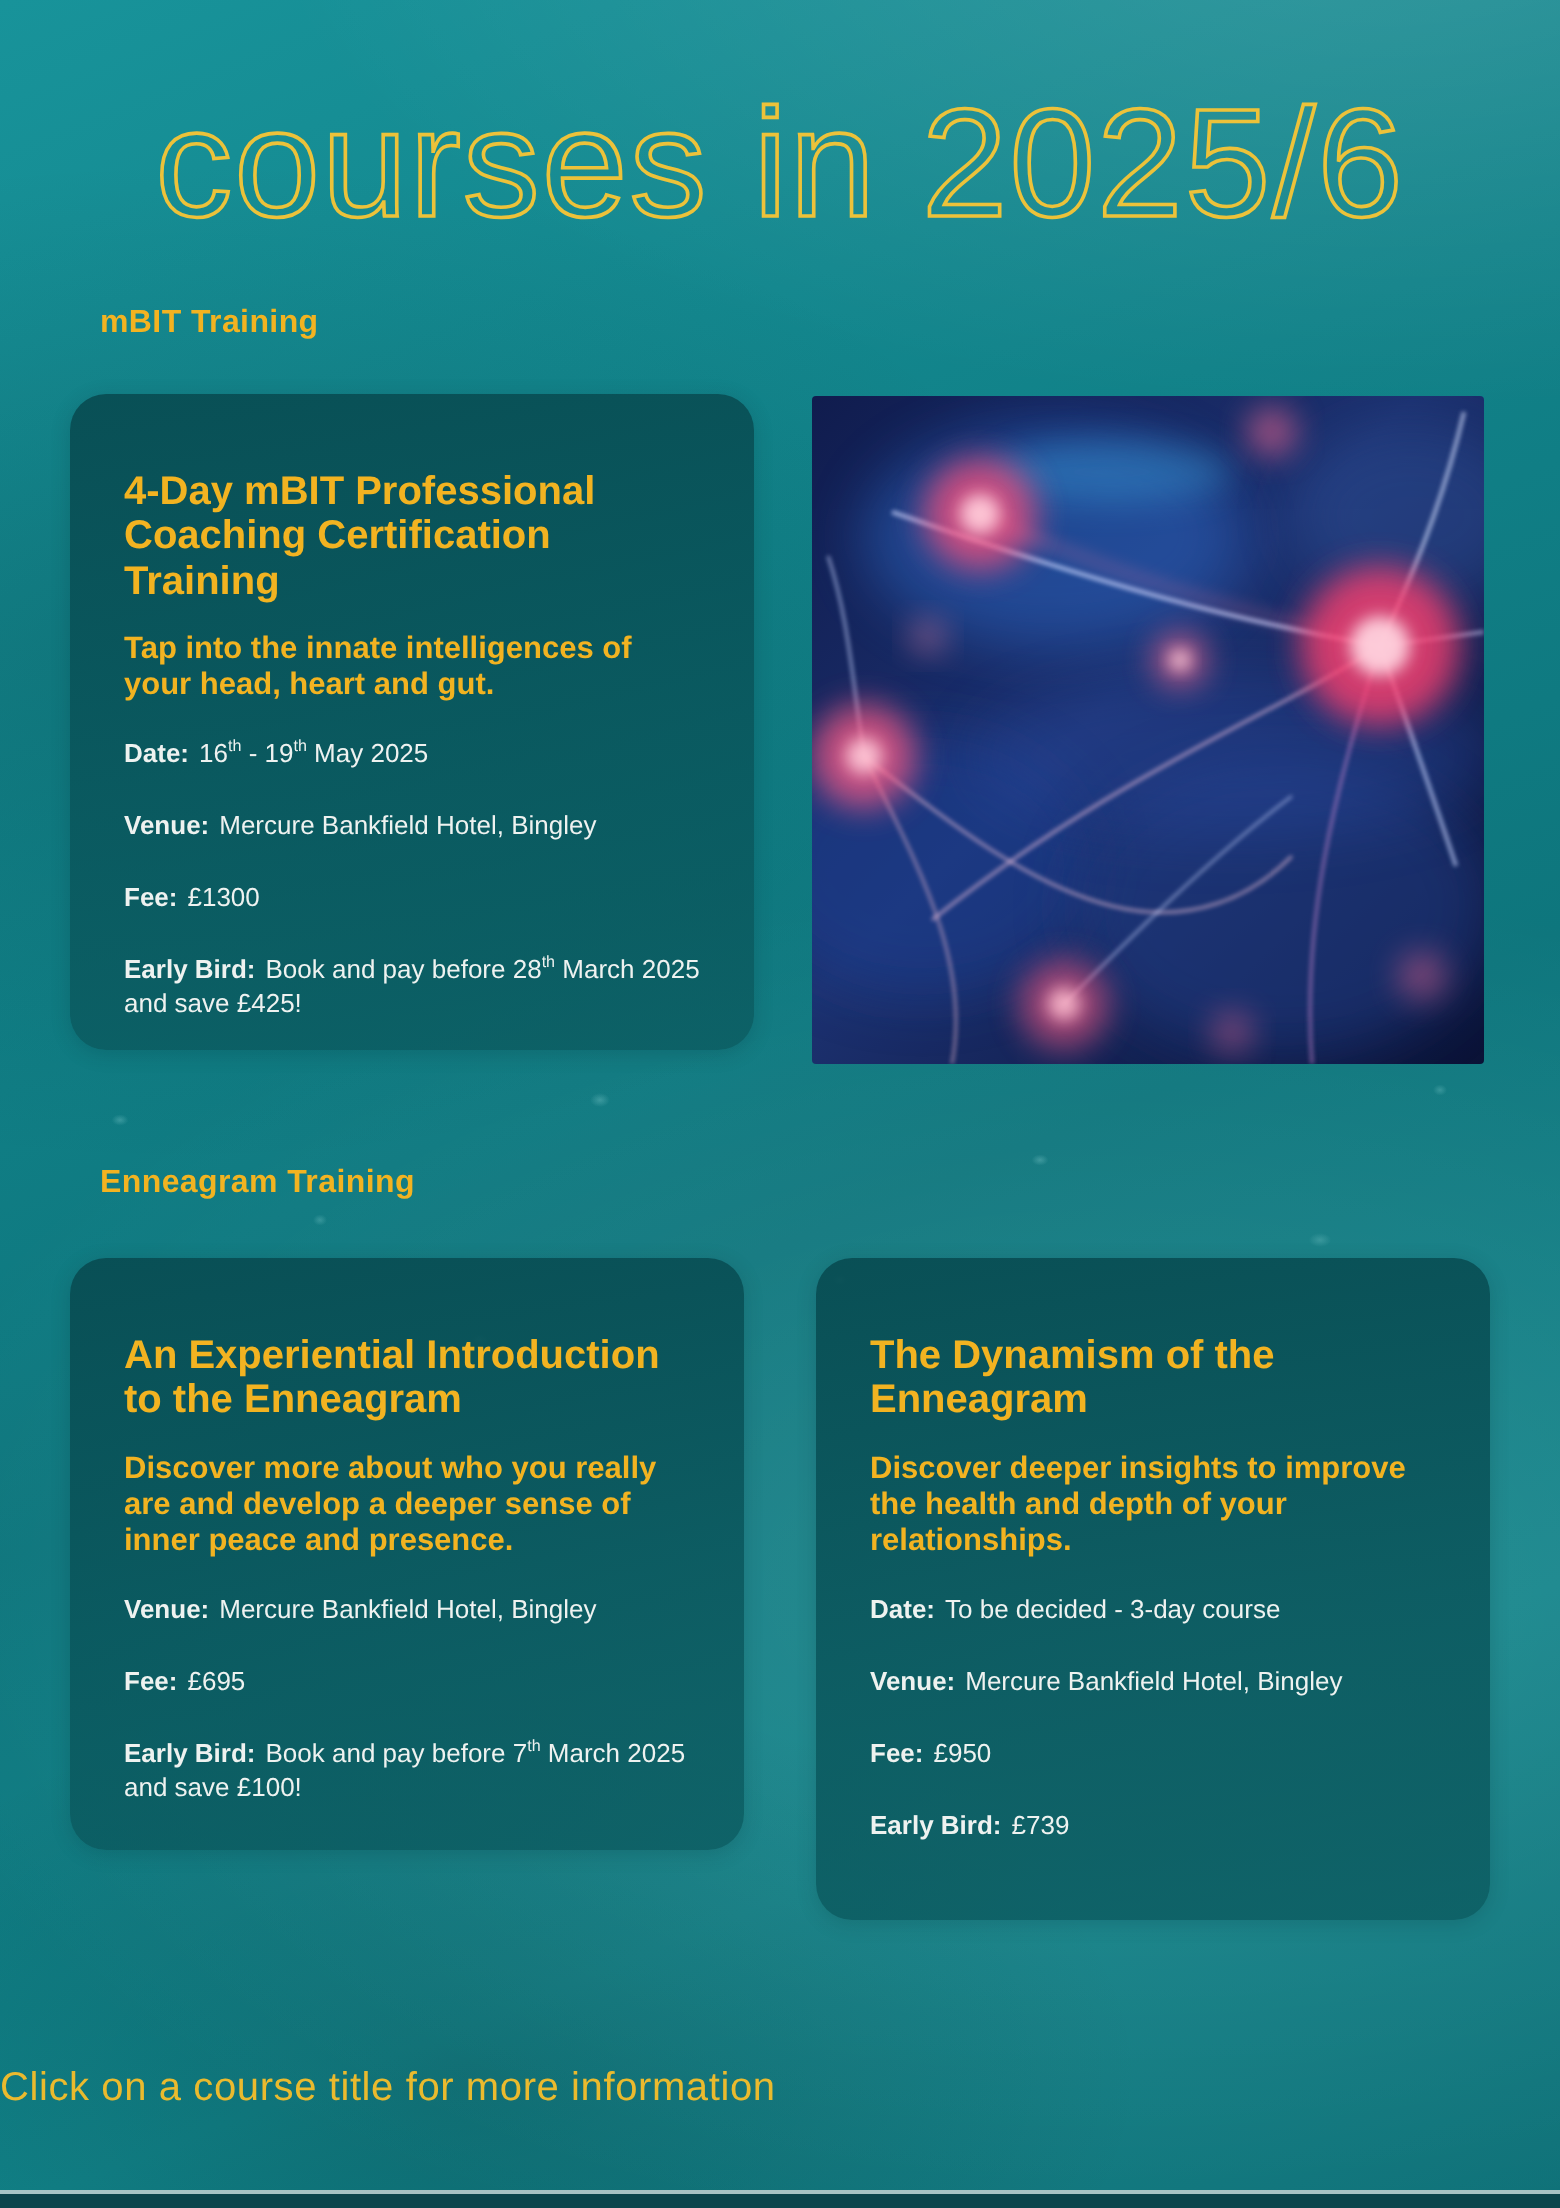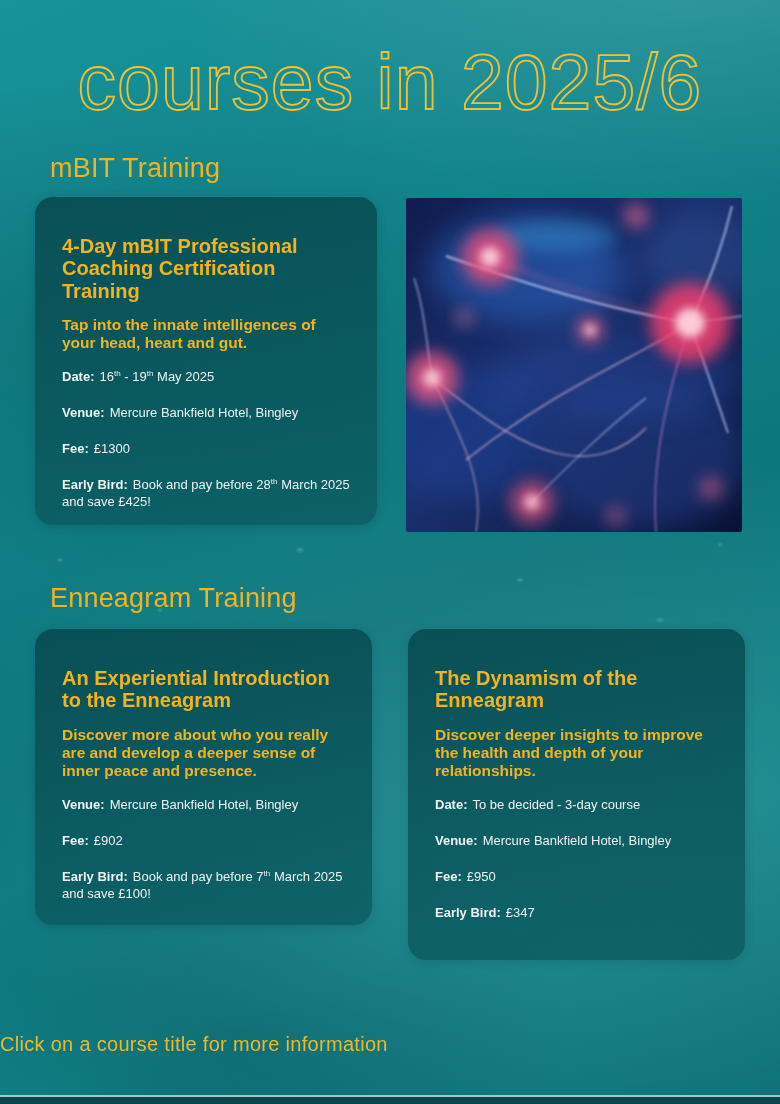--- a/index.html
+++ b/index.html
@@ -33,21 +33,21 @@
     position:absolute;left:0;right:0;top:38px;margin:0;
     text-align:center;
     font-size:77px;font-weight:300;letter-spacing:1px;
     color:#ecc23a;
   }
   @supports (-webkit-text-stroke: 1px #000){
     .main-title{color:transparent;-webkit-text-stroke:1.8px #ecc23a;}
   }
   .section-heading{
     position:absolute;left:50px;margin:0;
-    font-size:27px;font-weight:normal;color:#f2b321;
+    font-size:16px;font-weight:bold;color:#f2b321;
     letter-spacing:.2px;
   }
   .heading-mbit{top:153px;}
   .heading-enneagram{top:583px;}
   .card{
     position:absolute;
     box-sizing:border-box;
     border-radius:18px;
     padding:22px 26px 20px 27px;
     background:linear-gradient(172deg, rgba(8,76,82,0.93) 0%, rgba(9,84,90,0.84) 55%, rgba(11,90,95,0.78) 100%);
@@ -178,41 +178,41 @@
 
   <h2 class="section-heading heading-enneagram">Enneagram Training</h2>
 
   <section class="card card-exp">
     <h3 class="course-title">An Experiential Introduction to the Enneagram</h3>
     <p class="course-subtitle">Discover more about who you really are and develop a deeper sense of inner peace and presence.</p>
     <p class="detail">
       <span class="label">Venue:</span><span>Mercure Bankfield Hotel, Bingley</span>
     </p>
     <p class="detail">
-      <span class="label">Fee:</span><span>£902</span>
+      <span class="label">Fee:</span><span>£695</span>
     </p>
     <p class="detail">
       <span class="label">Early Bird:</span><span>Book and pay before 7<sup>th</sup> March 2025 and save £100!</span>
     </p>
   </section>
 
   <section class="card card-dyn">
     <h3 class="course-title">The Dynamism of the Enneagram</h3>
     <p class="course-subtitle">Discover deeper insights to improve the health and depth of your relationships.</p>
     <p class="detail">
       <span class="label">Date:</span><span>To be decided - 3-day course</span>
     </p>
     <p class="detail">
       <span class="label">Venue:</span><span>Mercure Bankfield Hotel, Bingley</span>
     </p>
     <p class="detail">
       <span class="label">Fee:</span><span>£950</span>
     </p>
     <p class="detail">
-      <span class="label">Early Bird:</span><span>£347</span>
+      <span class="label">Early Bird:</span><span>£739</span>
     </p>
   </section>
 
   <p class="tagline">Click on a course title for more information</p>
 
   <div class="footer-hairline"></div>
   <div class="footer-strip"></div>
 
 </div>
 

